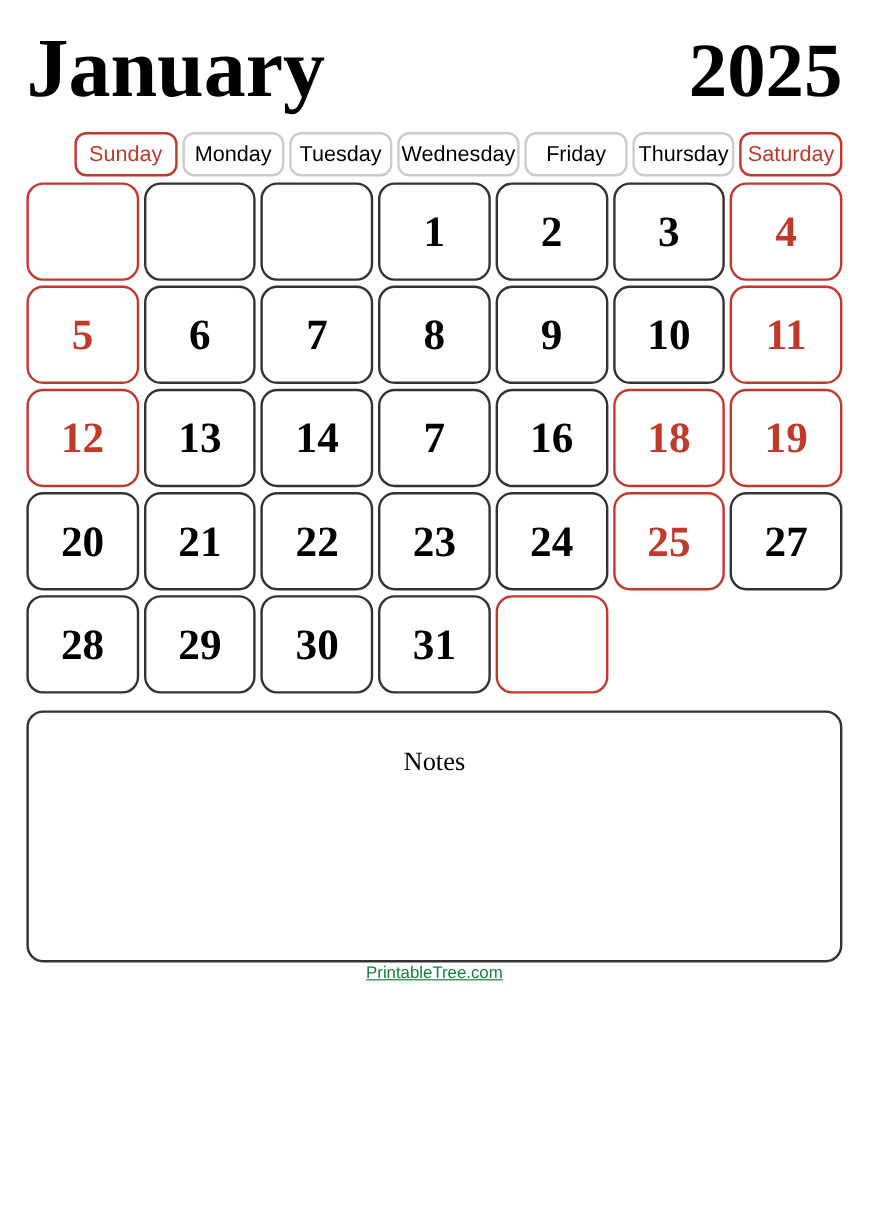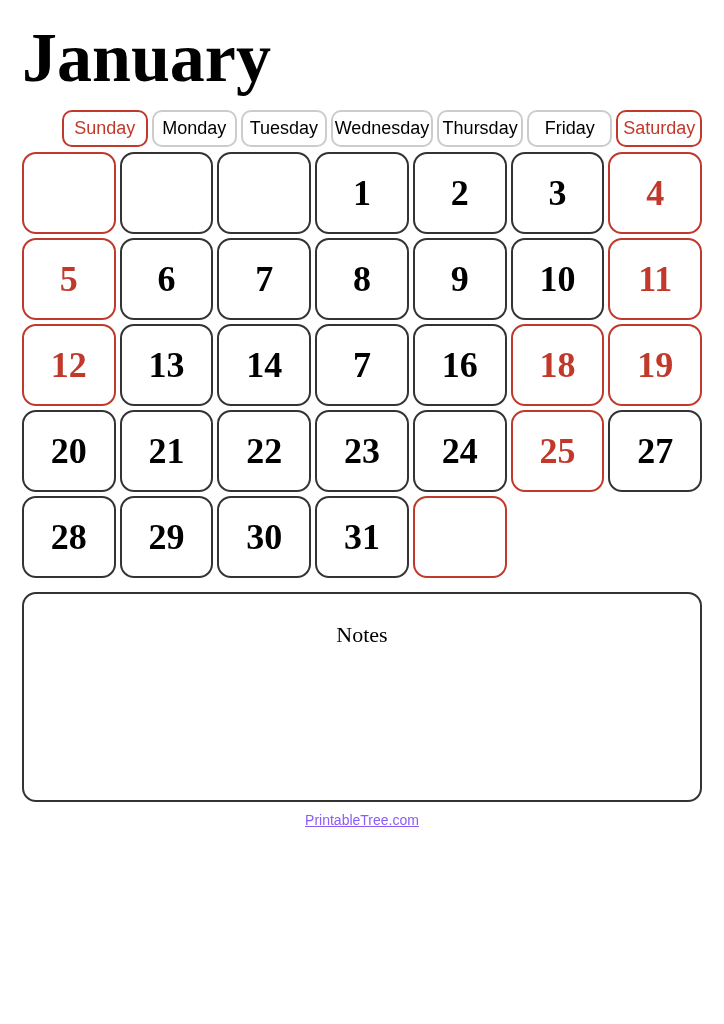--- a/index.html
+++ b/index.html
@@ -98,41 +98,41 @@
     }
     .notes-title {
       text-align: center;
       font-size: 22px;
       font-family: Georgia, serif;
       color: #000;
       margin-bottom: 8px;
       margin-top: 16px;
     }
     .footer {
-      margin-top: 10px;
       font-size: 14px;
-      color: #8b5cf6;
+      color: #15803d;
       font-family: Arial, sans-serif;
       text-decoration: underline;
     }
   </style>
 </head>
 <body>
 
 <div class="header">
   <span class="month-title">January</span>
+  <span class="year-title">2025</span>
 </div>
 
 <div class="day-headers" id="day-headers-container">
     <div class="day-header weekend">Sunday</div>
     <div class="day-header">Monday</div>
     <div class="day-header">Tuesday</div>
     <div class="day-header">Wednesday</div>
+    <div class="day-header">Friday</div>
     <div class="day-header">Thursday</div>
-    <div class="day-header">Friday</div>
     <div class="day-header weekend">Saturday</div>
   </div>
 
 <div class="calendar-grid" id="calendar-grid-container">
     <div class="day-cell empty empty-red"></div>
     <div class="day-cell empty"></div>
     <div class="day-cell empty"></div>
     <div class="day-cell">1</div>
     <div class="day-cell">2</div>
     <div class="day-cell">3</div>

